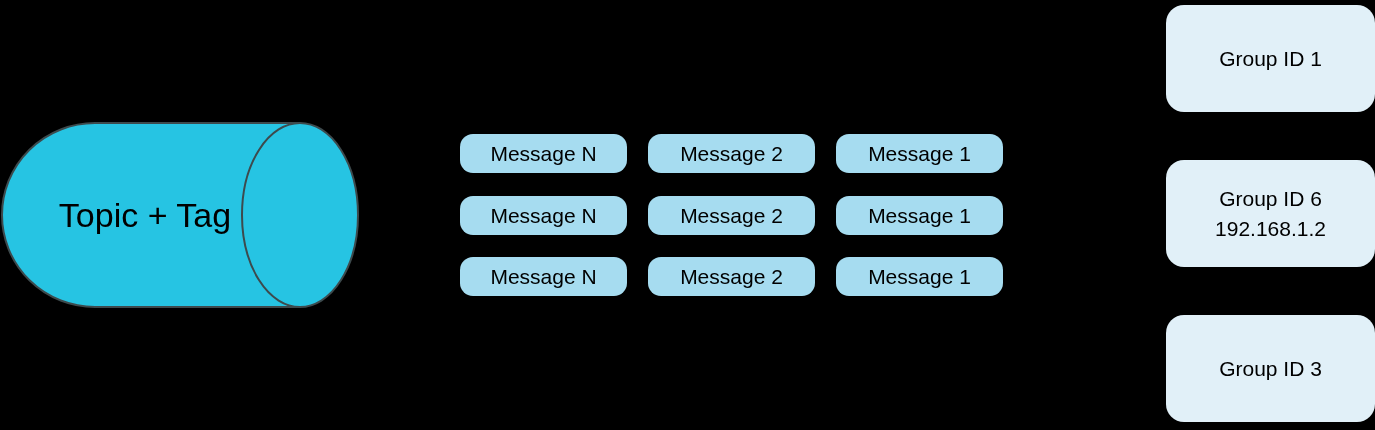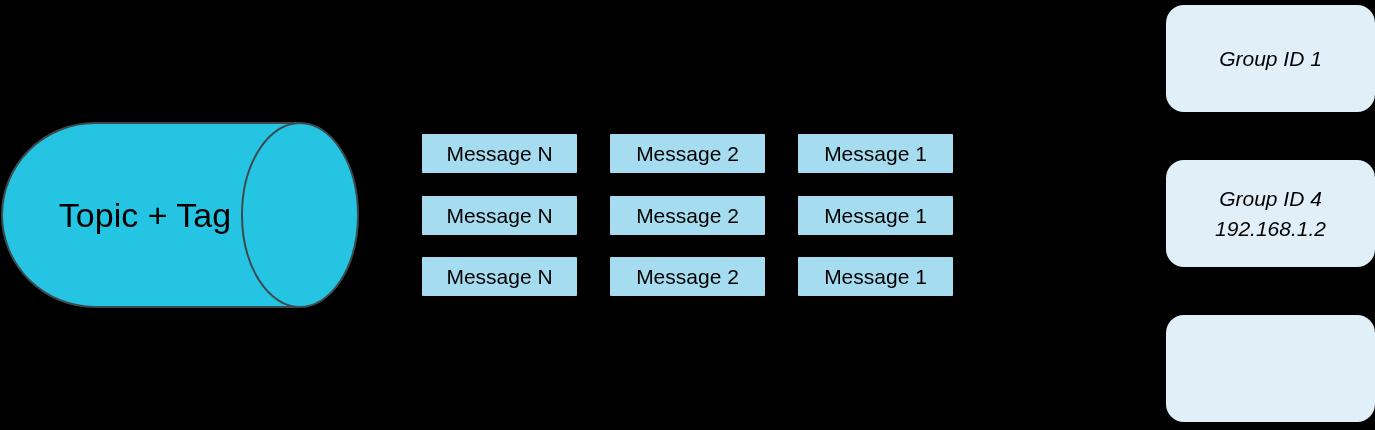--- a/index.html
+++ b/index.html
@@ -21,32 +21,32 @@
   .stage{position:absolute;inset:0;}
   .cylinder-svg{position:absolute;left:0;top:120px;width:362px;height:190px;}
   .cyl-body{fill:var(--cylinder-fill);stroke:var(--cylinder-outline);stroke-width:2;}
   .cyl-cap{fill:var(--cylinder-fill);stroke:var(--cylinder-outline);stroke-width:2;}
   .cylinder-label{
     position:absolute;left:20px;top:120px;width:250px;height:190px;
     display:flex;align-items:center;justify-content:center;
     font-size:34px;color:var(--text);
   }
   .msg{
-    position:absolute;width:155px;height:39px;
+    position:absolute;width:167px;height:39px;
     background:var(--message-fill);
-    border-radius:1px;
+    border-radius:13px;
     display:flex;align-items:center;justify-content:center;
-    font-size:21px;color:var(--text);
+    font-size:21px;color:var(--text);margin-left:38px;
   }
   .group{
     position:absolute;left:1166px;width:209px;height:107px;
     background:var(--group-fill);
     border-radius:18px;
     display:flex;flex-direction:column;align-items:center;justify-content:center;
-    font-size:21px;color:var(--text);line-height:1.4;text-align:center;font-style:italic;
+    font-size:21px;color:var(--text);line-height:1.4;text-align:center;
   }
 </style>
 </head>
 <body>
 
 <div class="stage">
 
   <svg class="cylinder-svg" viewBox="0 0 362 190" aria-hidden="true">
     <path class="cyl-body" d="M 300 3 L 95 3 A 93 92 0 0 0 95 187 L 300 187"></path>
     <ellipse class="cyl-cap" cx="300" cy="95" rx="58" ry="92"></ellipse>
@@ -62,19 +62,20 @@
   <div class="msg" style="left:798px;top:196px">Message 1</div>
 
   <div class="msg" style="left:422px;top:257px">Message N</div>
   <div class="msg" style="left:610px;top:257px">Message 2</div>
   <div class="msg" style="left:798px;top:257px">Message 1</div>
 
   <div class="group" style="top:5px">
     <div>Group ID 1</div>
   </div>
   <div class="group" style="top:160px">
-    <div>Group ID 4</div>
+    <div>Group ID 6</div>
     <div>192.168.1.2</div>
   </div>
   <div class="group" style="top:315px">
+    <div>Group ID 3</div>
   </div>
 
 </div>
 
 </body></html>

